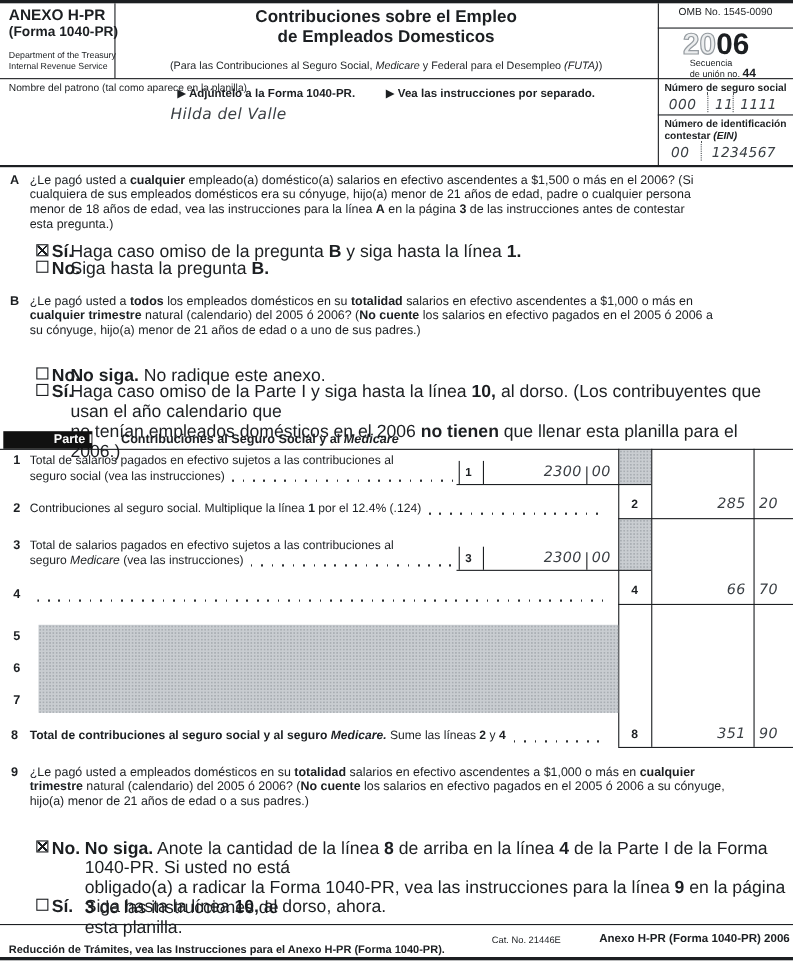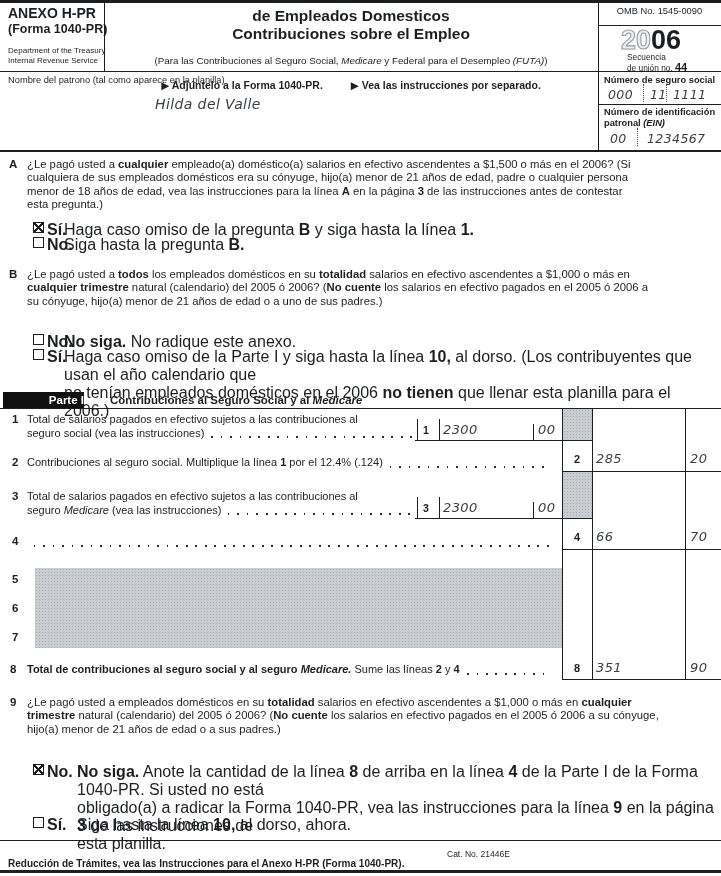--- a/index.html
+++ b/index.html
@@ -2,21 +2,21 @@
 <html style="--shade: #c9cdd1; --ink: #1c1f22; --paper: #ffffff;"><head>
 <meta charset="utf-8">
 <style>
   html,body{margin:0;padding:0;background:#fff;}
   .page{position:relative;width:721px;height:876px;background:var(--paper,#fff);
         font-family:"Liberation Sans","DejaVu Sans",sans-serif;color:var(--ink,#1c1f22);overflow:hidden;}
   .abs{position:absolute;}
   .b{font-weight:700;}
   .i{font-style:italic;}
   .center{text-align:center;}
-  .right{}
+  .right{text-align:right;}
   .hline{position:absolute;border-top:1px solid #1c1f22;}
   .vline{position:absolute;border-left:1px solid #1c1f22;width:0;}
   .vdot{position:absolute;border-left:1px dotted #4a4f54;width:0;}
   .shade{position:absolute;background-color:var(--shade,#c9cdd1);
          background-image:radial-gradient(#a9aeb3 0.8px,transparent 1px);background-size:3px 3px;}
   .cb{position:absolute;width:9px;height:9px;border:1.2px solid #1c1f22;background:#fff;box-sizing:content-box;}
   .cb.checked{background-image:
       linear-gradient(45deg,transparent 43%,#1c1f22 43%,#1c1f22 57%,transparent 57%),
       linear-gradient(135deg,transparent 43%,#1c1f22 43%,#1c1f22 57%,transparent 57%);}
   .q{font-size:11.3px;line-height:13.4px;}
@@ -44,22 +44,22 @@
   <div class="hline" style="left:0;top:150px;width:721px;border-top-width:2.5px"></div>
 
   <div class="abs b" style="left:8px;top:5px;font-size:14px">ANEXO H-PR</div>
   <div class="abs b" style="left:8px;top:22px;font-size:12.5px">(Forma 1040-PR)</div>
   <div class="abs" style="left:8px;top:46px;font-size:8px;line-height:9.5px">
     <div>Department of the Treasury</div>
     <div>Internal Revenue Service</div>
   </div>
 
   <div class="abs center" style="left:106px;top:7px;width:490px">
+    <div class="b" style="font-size:15.5px;line-height:18px">Contribuciones sobre el Empleo</div>
     <div class="b" style="font-size:15.5px;line-height:18px">de Empleados Domesticos</div>
-    <div class="b" style="font-size:15.5px;line-height:18px">Contribuciones sobre el Empleo</div>
     <div style="font-size:9.8px;margin-top:12px"><span>(Para las Contribuciones al Seguro Social, </span><span class="i">Medicare</span><span> y Federal para el Desempleo </span><span class="i">(FUTA)</span><span>)</span></div>
     <div class="b" style="font-size:10.5px;margin-top:13px">
       <span>▶</span>
       <span>Adjúntelo a la Forma 1040-PR.</span>
       <span style="display:inline-block;width:22px"></span>
       <span>▶</span>
       <span>Vea las instrucciones por separado.</span>
     </div>
   </div>
 
@@ -78,21 +78,21 @@
 
   <div class="abs b" style="left:604px;top:75px;font-size:9.3px">Número de seguro social</div>
   <div class="abs hand" style="left:608px;top:87px;font-size:12.5px">000</div>
   <div class="vdot" style="left:643px;top:84px;height:18px"></div>
   <div class="abs hand" style="left:650px;top:87px;font-size:12.5px">11</div>
   <div class="vdot" style="left:666px;top:84px;height:18px"></div>
   <div class="abs hand" style="left:673px;top:87px;font-size:12.5px">1111</div>
 
   <div class="abs b" style="left:604px;top:107px;font-size:9.3px;line-height:11px">
     <div>Número de identificación</div>
-    <div><span class="b">patronal </span><span class="b i">(EIN)</span></div>
+    <div><span class="b">contestar </span><span class="b i">(EIN)</span></div>
   </div>
   <div class="abs hand" style="left:610px;top:131px;font-size:12.5px">00</div>
   <div class="vdot" style="left:637px;top:128px;height:18px"></div>
   <div class="abs hand" style="left:647px;top:131px;font-size:12.5px">1234567</div>
 
   <div class="abs qno" style="left:9px;top:158px">A</div>
   <div class="abs q" style="left:27px;top:158px;width:694px"><span>¿Le pagó usted a </span><span class="b">cualquier</span><span> empleado(a) doméstico(a) salarios en efectivo ascendentes a $1,500 o más en el 2006? (Si</span><br><span>cualquiera de sus empleados domésticos era su cónyuge, hijo(a) menor de 21 años de edad, padre o cualquier persona</span><br><span>menor de 18 años de edad, vea las instrucciones para la línea </span><span class="b">A</span><span> en la página </span><span class="b">3</span><span> de las instrucciones antes de contestar</span><br><span>esta pregunta.)</span></div>
   <div class="cb checked" style="left:33px;top:222px"></div>
   <div class="abs opt b" style="left:47px;top:221px">Sí.</div>
   <div class="abs opt" style="left:64px;top:221px;width:650px"><span>Haga caso omiso de la pregunta </span><span class="b">B</span><span> y siga hasta la línea </span><span class="b">1.</span></div>
@@ -200,15 +200,16 @@
   <div class="cb checked" style="left:33px;top:764px"></div>
   <div class="abs opt b" style="left:47px;top:763px">No.</div>
   <div class="abs opt" style="left:77px;top:763px;width:640px"><span class="b">No siga.</span><span> Anote la cantidad de la línea </span><span class="b">8</span><span> de arriba en la línea </span><span class="b">4</span><span> de la Parte I de la Forma 1040-PR. Si usted no está</span><br><span>obligado(a) a radicar la Forma 1040-PR, vea las instrucciones para la línea </span><span class="b">9</span><span> en la página </span><span class="b">3</span><span> de las instrucciones de</span><br><span>esta planilla.</span></div>
   <div class="cb" style="left:33px;top:817px"></div>
   <div class="abs opt b" style="left:47px;top:816px">Sí.</div>
   <div class="abs opt" style="left:77px;top:816px;width:640px"><span>Siga hasta la línea </span><span class="b">10,</span><span> al dorso, ahora.</span></div>
 
   <div class="hline" style="left:0;top:840px;width:721px;border-top-width:1.5px"></div>
   <div class="abs b" style="left:8px;top:858px;font-size:10px">Reducción de Trámites, vea las Instrucciones para el Anexo H-PR (Forma 1040-PR).</div>
   <div class="abs" style="left:447px;top:849px;font-size:8.5px">Cat. No. 21446E</div>
+  <div class="abs b right" style="left:500px;top:847px;width:218px;font-size:10.5px">Anexo H-PR (Forma 1040-PR) 2006</div>
   <div class="hline" style="left:0;top:870px;width:721px;border-top-width:3px"></div>
 
 </div>
 
 </body></html>

